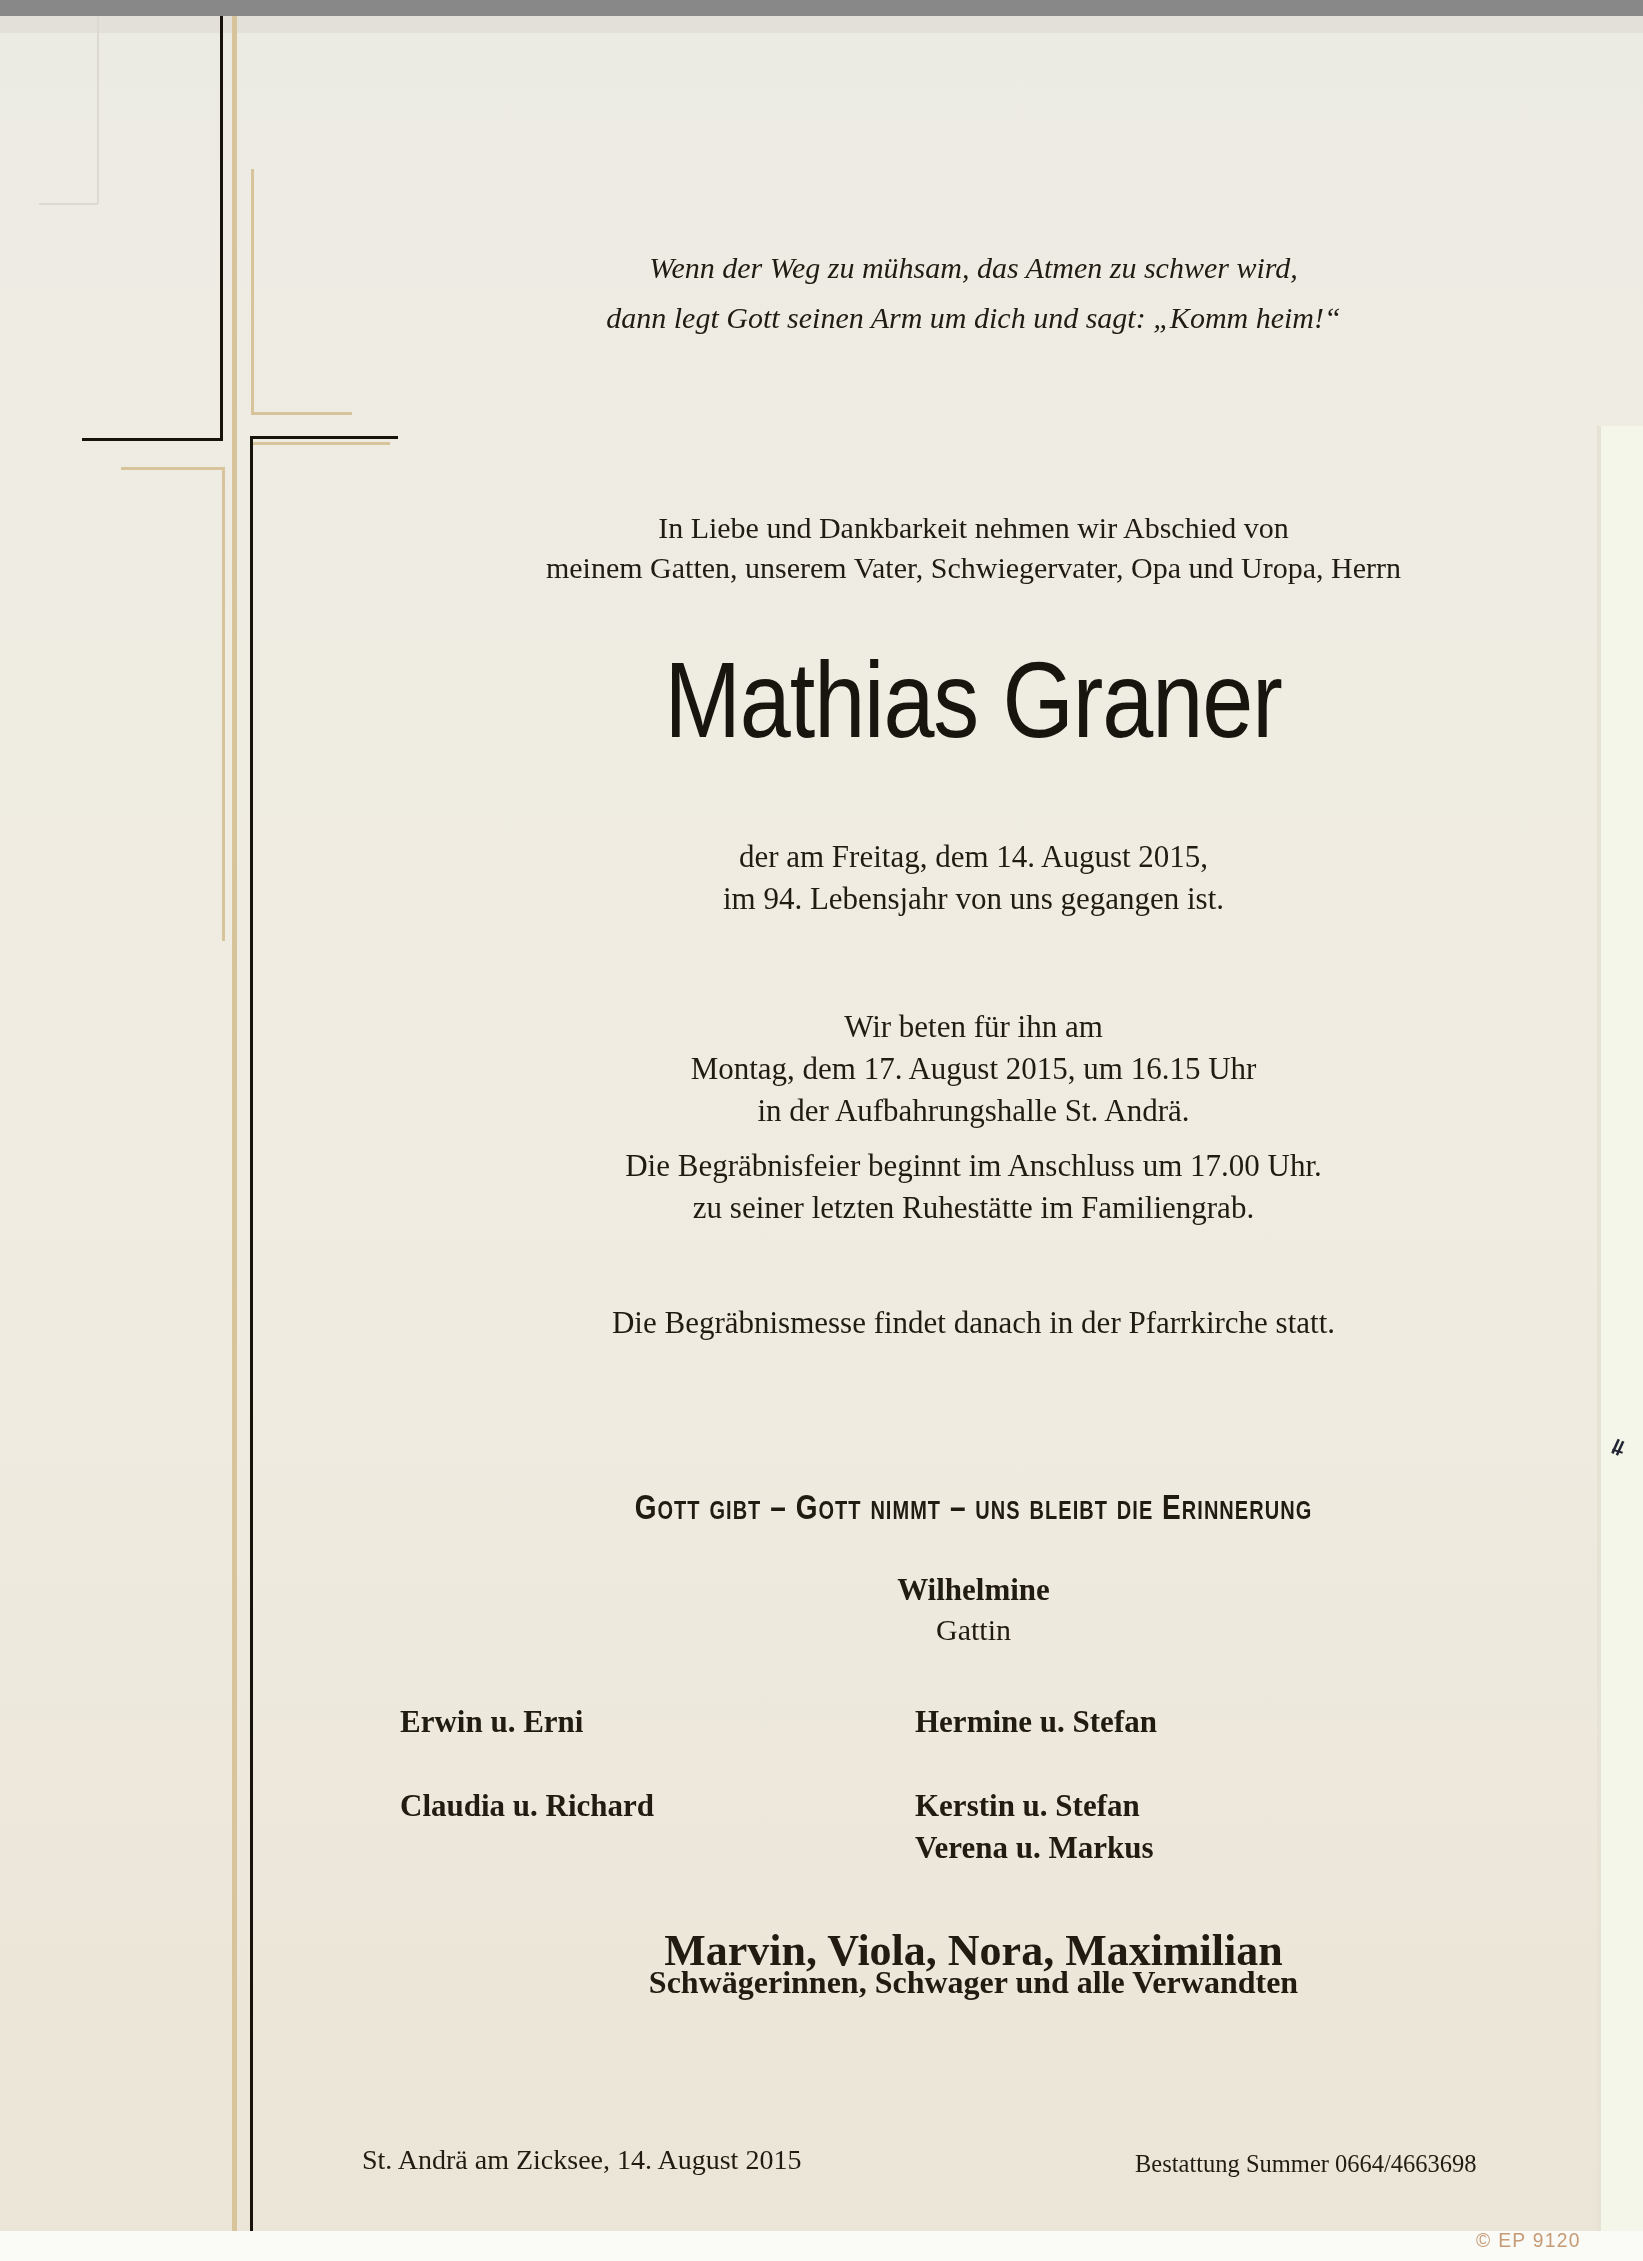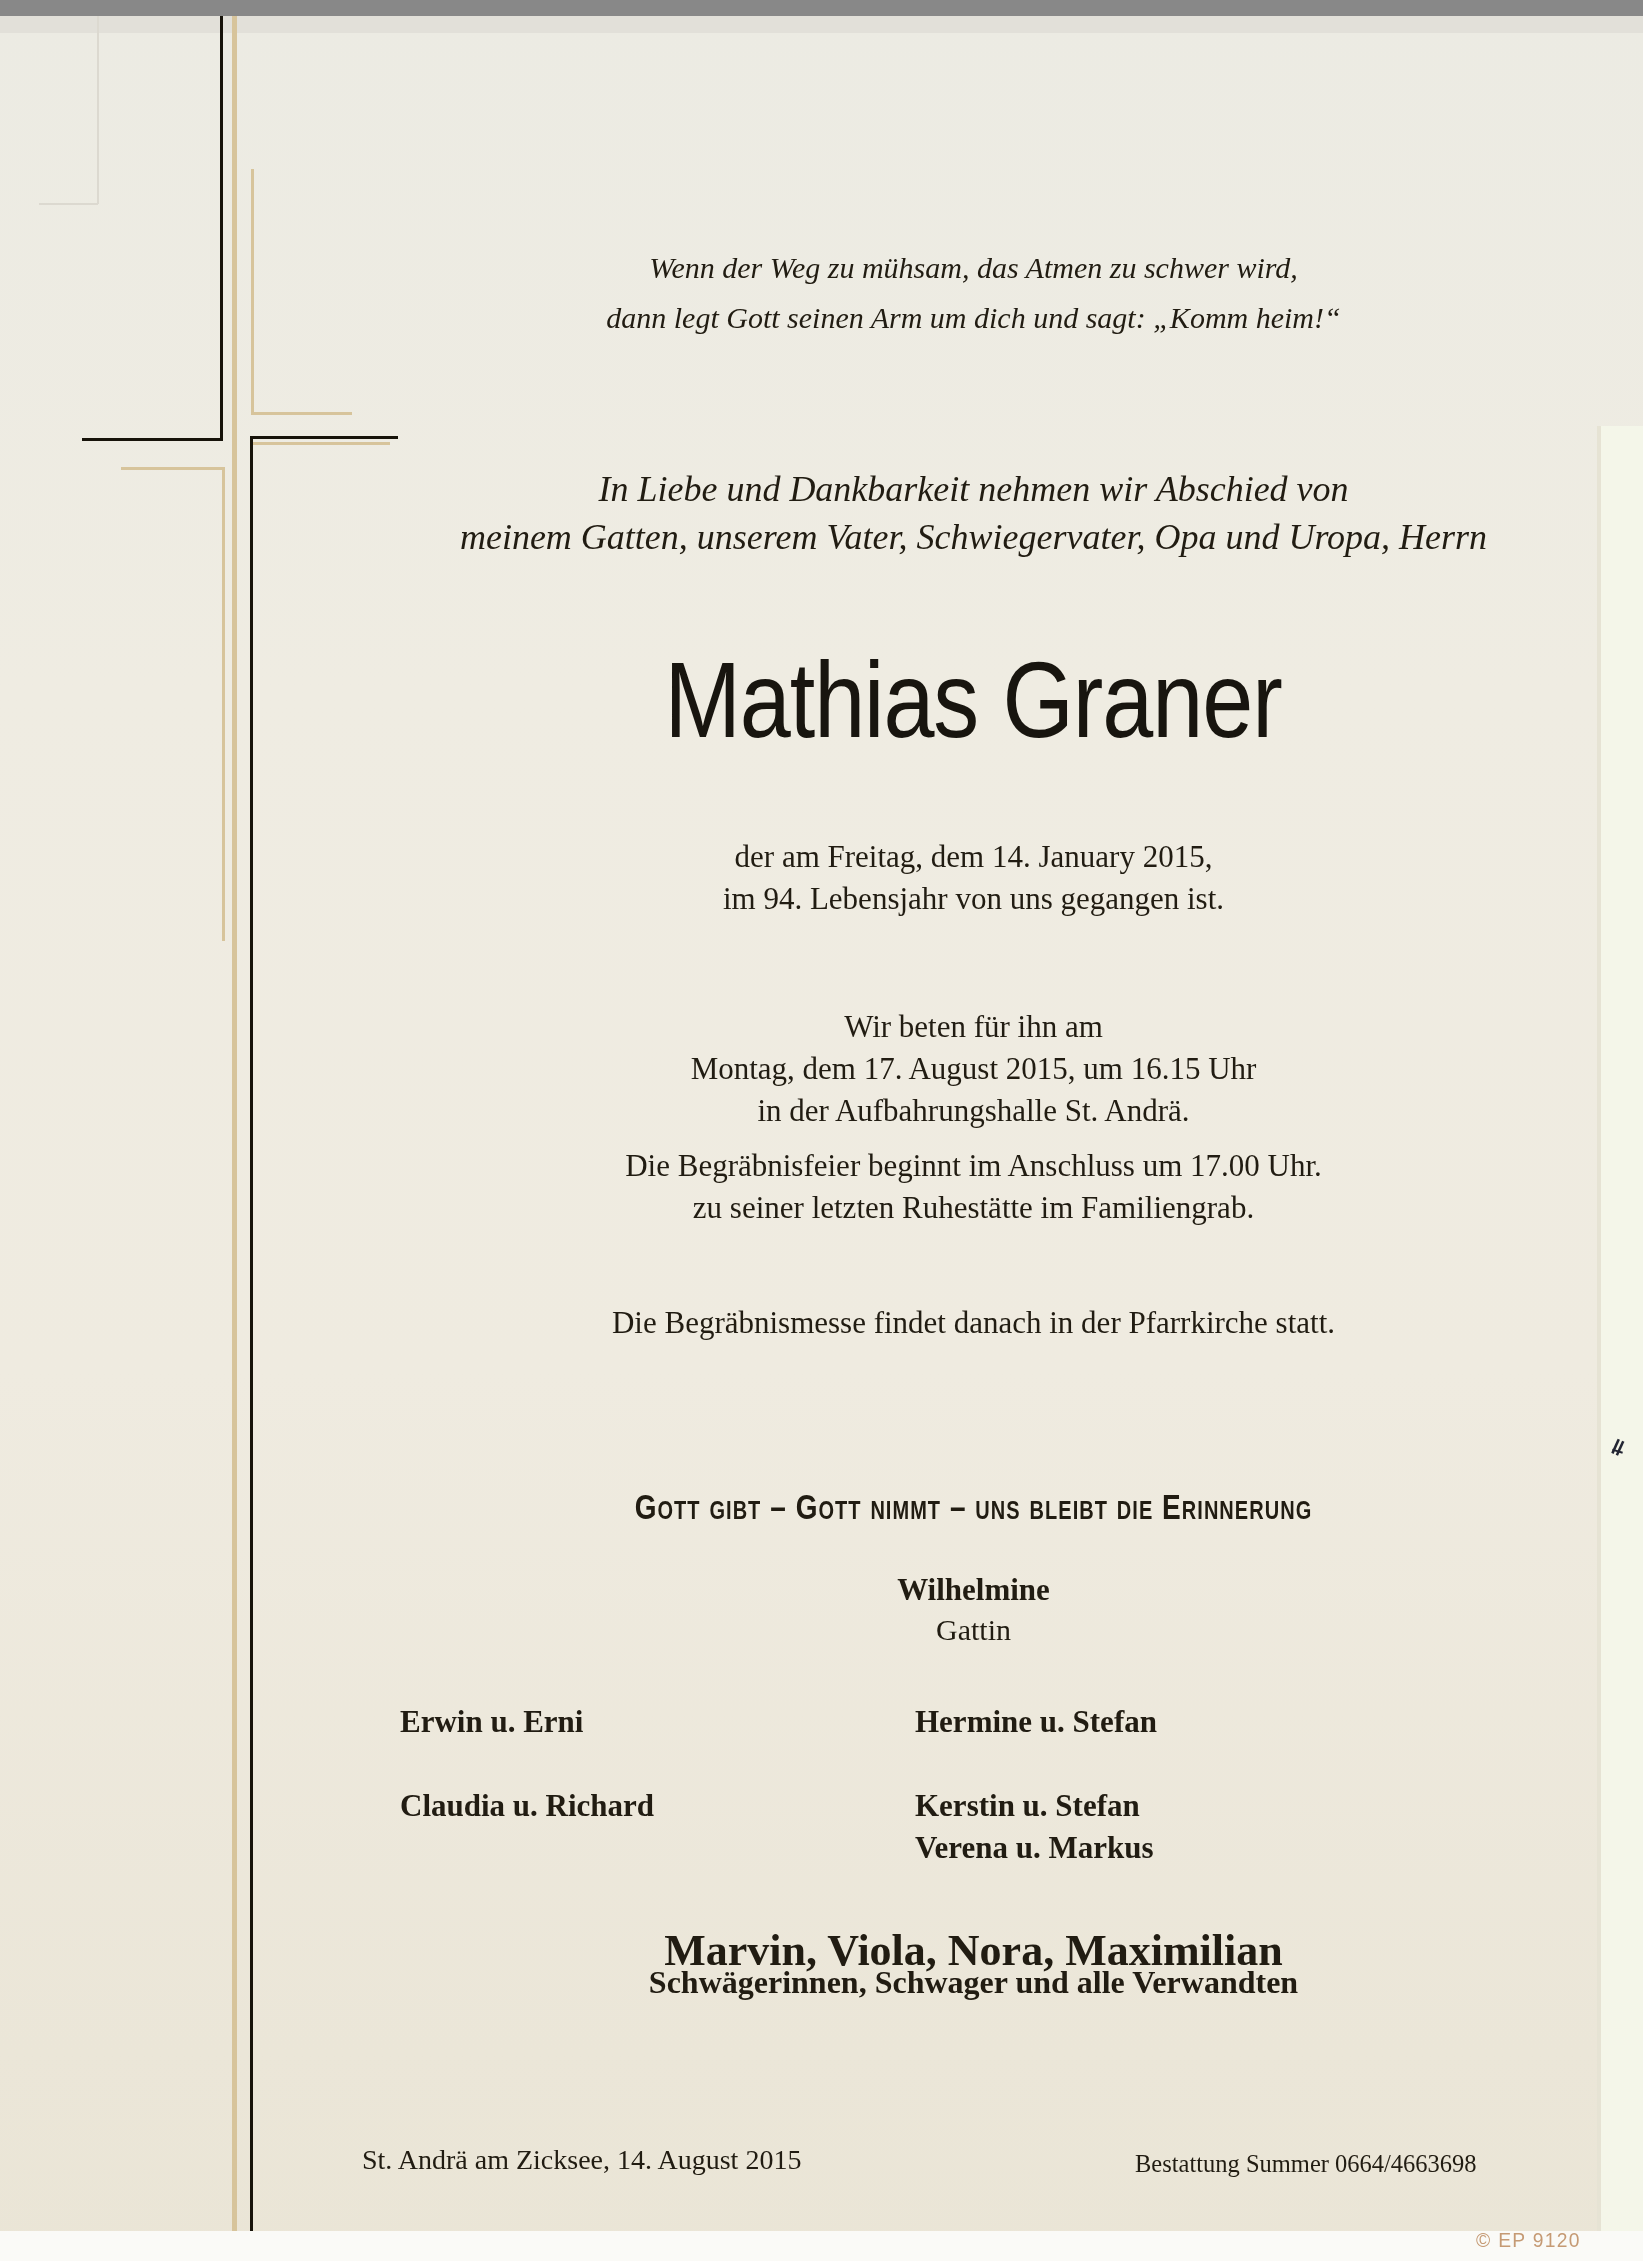--- a/index.html
+++ b/index.html
@@ -31,21 +31,21 @@
   .black-h-right{left:250px;top:420px;width:148px;height:3.2px;}
   .gold-h-right-under{left:251px;top:426px;width:139px;height:2.6px;}
   .gold-v-right-upper{left:251px;top:153px;width:3.2px;height:246px;}
   .gold-h-right-upper{left:251px;top:396px;width:101px;height:2.6px;}
   .gold-h-left{left:121px;top:451px;width:103px;height:3.2px;}
   .gold-v-left-lower{left:222px;top:451px;width:2.6px;height:474px;}
   .black-v-lower{left:250px;top:422px;width:3.2px;height:1824px;}
   
   .tb{position:absolute;left:342px;width:1263px;text-align:center;}
   .quote{top:227px;font-size:30px;line-height:1.65;font-style:italic;}
-  .intro{top:450px;font-size:36px;line-height:1.32;font-style:italic;}
+  .intro{top:492px;font-size:30px;line-height:1.32;}
   .name{top:630px;font-size:108px;line-height:1;}
   .name .squeeze{display:inline-block;transform:scaleX(.85);transform-origin:50% 50%;
     font-family:"Liberation Sans",sans-serif;font-weight:400;letter-spacing:-1.3px;color:#18150f;}
   .death{top:820px;font-size:31px;line-height:1.36;}
   .prayer{top:990px;font-size:31px;line-height:1.36;}
   .funeral{top:1129px;font-size:31px;line-height:1.36;}
   .mass{top:1286px;font-size:31px;line-height:1.36;}
   .motto{top:1471px;font-size:35px;}
   .motto .squeeze{display:inline-block;transform:scaleX(.8);transform-origin:50% 50%;
     font-family:"Liberation Sans",sans-serif;font-weight:700;font-variant:small-caps;letter-spacing:1.3px;}
@@ -95,21 +95,21 @@
   <div class="tb intro">
     <div>In Liebe und Dankbarkeit nehmen wir Abschied von</div>
     <div>meinem Gatten, unserem Vater, Schwiegervater, Opa und Uropa, Herrn</div>
   </div>
 
   <div class="tb name">
     <span class="squeeze">Mathias Graner</span>
   </div>
 
   <div class="tb death">
-    <div>der am Freitag, dem 14. January 2015,</div>
+    <div>der am Freitag, dem 14. August 2015,</div>
     <div>im 94. Lebensjahr von uns gegangen ist.</div>
   </div>
 
   <div class="tb prayer">
     <div>Wir beten für ihn am</div>
     <div>Montag, dem 17. August 2015, um 16.15 Uhr</div>
     <div>in der Aufbahrungshalle St. Andrä.</div>
   </div>
 
   <div class="tb funeral">

